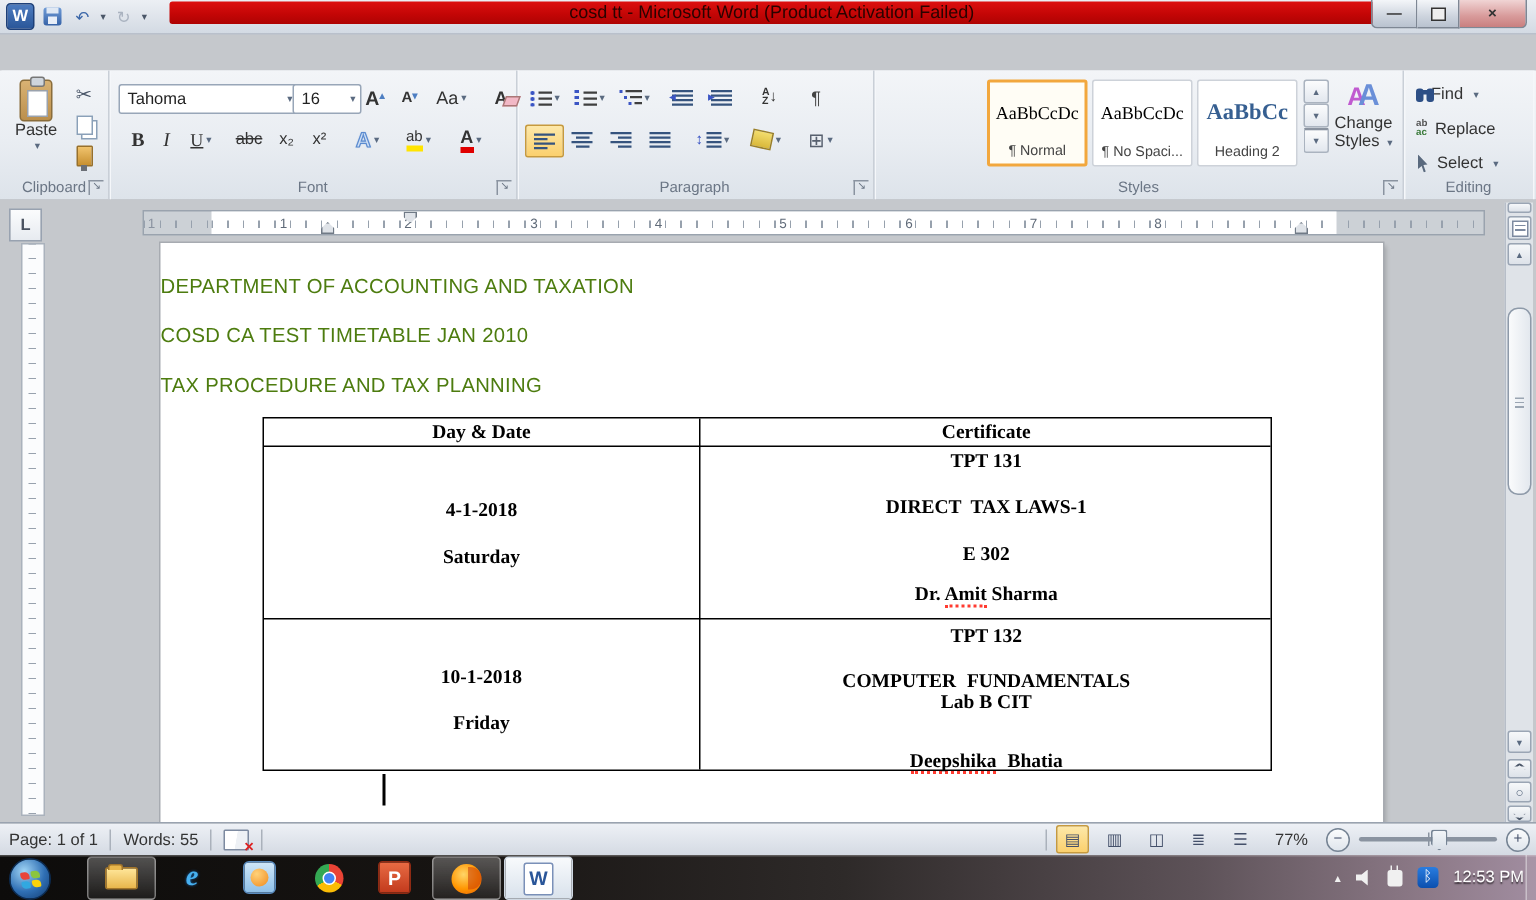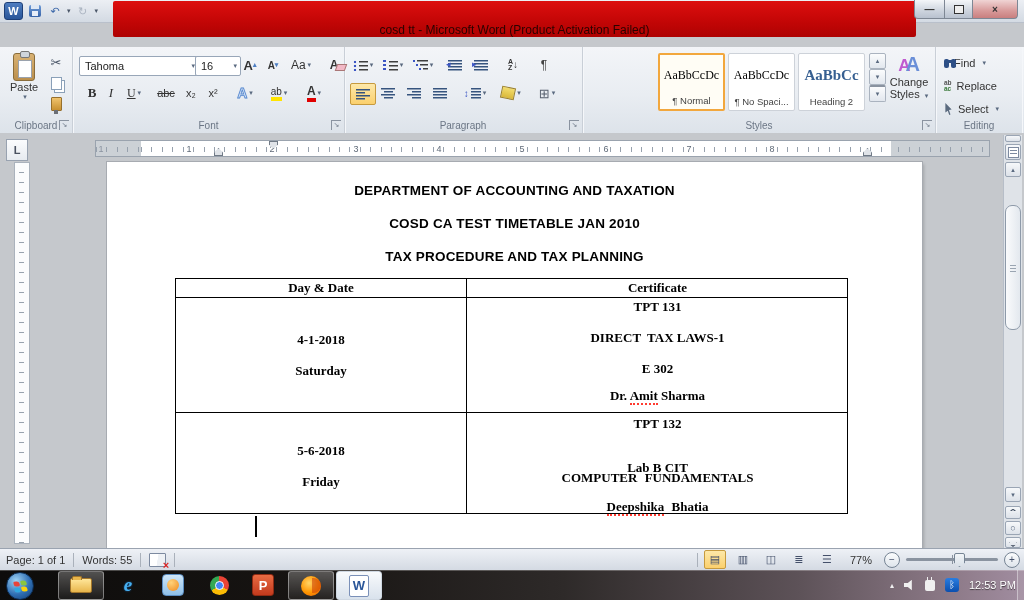--- a/index.html
+++ b/index.html
@@ -11,22 +11,22 @@
     background:linear-gradient(#eceff4,#d3dae3);border-bottom:1px solid #b9c0cb;}
   .qat{position:absolute;left:4px;top:2px;height:18px;display:flex;align-items:center;gap:4px;}
   .wlogo{width:17px;height:16px;background:linear-gradient(#4d7cc0,#2a5699);border:1px solid #1d3f78;
     border-radius:3px;color:#fff;font-weight:bold;font-size:11px;display:flex;align-items:center;justify-content:center;}
   .qbtn{width:16px;height:16px;display:flex;align-items:center;justify-content:center;font-size:11px;color:#3a66a8;}
   .floppy{width:12px;height:12px;background:linear-gradient(#6f9bd6,#3763a8);border-radius:2px;position:relative;}
   .floppy::before{content:"";position:absolute;left:2px;top:0;width:8px;height:4px;background:#dfe8f4;}
   .floppy::after{content:"";position:absolute;left:3px;bottom:1px;width:6px;height:5px;background:#e8eef8;}
   .qdd{font-size:7px;color:#4a5668;}
   .redo{color:#aab3c0;}
-  .titleband{position:absolute;left:113px;top:1px;width:803px;height:36px;border-radius:2px;
-    background:linear-gradient(#dd0f0f,#c40606 55%,#ae0202);display:flex;align-items:flex-end;justify-content:center;}
+  .titleband{position:absolute;left:113px;top:1px;width:803px;height:15px;border-radius:2px;
+    background:linear-gradient(#dd0f0f,#c40606 55%,#ae0202);display:flex;align-items:flex-start;justify-content:center;}
   .titletext{font-size:12px;color:#2a0300;}
   .wincontrols{position:absolute;right:6px;top:0;display:flex;}
   .wc{height:18px;border:1px solid #7e8794;border-top:none;background:linear-gradient(#f4f6f9,#cdd4de 60%,#b9c2cf);
     display:flex;align-items:center;justify-content:center;color:#333;font-size:10px;font-weight:bold;}
   .wc.min{width:29px;border-radius:0 0 0 4px;}
   .wc.res{width:27px;border-left:none;}
   .wc.cls{width:44px;border-left:none;border-radius:0 0 4px 0;background:linear-gradient(#f0d4d4,#d89a9a 60%,#c97f7f);}
   .resglyph{width:8px;height:7px;border:1px solid #333;position:relative;background:#eee;}
   
   .tabrow{position:absolute;left:0;top:22px;width:1024px;height:25px;
@@ -150,21 +150,21 @@
     background:repeating-linear-gradient(to right,#97a1ad 0 1px,transparent 1px 10.42px);}
   .rnum{position:absolute;top:3px;width:10px;text-align:center;font-size:9px;color:#5f6a78;}
   .mk{position:absolute;background:#dfe3e8;border:1px solid #707a86;box-sizing:border-box;}
   .mk.fli{top:0;width:9px;height:8px;clip-path:polygon(0 0,100% 0,100% 45%,50% 100%,0 45%);}
   .mk.li{bottom:0;width:9px;height:8px;clip-path:polygon(50% 0,100% 55%,100% 100%,0 100%,0 55%);}
   .vruler{position:absolute;left:14px;top:29px;width:14px;height:380px;background:#fbfcfd;border:1px solid #aab2bc;}
   .vruler::before{content:"";position:absolute;top:0;bottom:0;left:4px;width:5px;
     background:repeating-linear-gradient(to bottom,transparent 0 9px,#98a2ae 9px 10px);}
   .page{position:absolute;left:107px;top:29px;width:815px;height:386px;background:#fff;
     box-shadow:0 0 0 1px #a7abb1,2px 2px 3px rgba(0,0,0,.18);}
-  .dochead{position:absolute;left:0;width:100%;text-align:center;font-weight:bold;font-size:13.5px;color:#000000;letter-spacing:.2px;}
+  .dochead{position:absolute;left:0;width:100%;text-align:left;font-weight:normal;font-size:13.5px;color:#4d7c0f;letter-spacing:.2px;}
   .tbl{position:absolute;left:68px;top:116px;width:673px;height:236px;border:1px solid #000;box-sizing:border-box;}
   .vline{position:absolute;left:290px;top:0;bottom:0;width:1px;background:#000;}
   .hline{position:absolute;left:0;right:0;height:1px;background:#000;}
   .tl{position:absolute;font-family:"Liberation Serif",serif;font-weight:bold;font-size:13px;color:#000;
     text-align:center;line-height:15px;white-space:nowrap;}
   .c1{left:1px;width:288px;} .c2{left:291px;width:381px;}
   .pre{white-space:pre;}
   .sp{border-bottom:2px dotted #ff3b30;}
   .caret{position:absolute;left:148px;top:354px;width:1.5px;height:21px;background:#000;}
   
@@ -494,24 +494,24 @@
         <div class="tl c1" style="top:84px;">Saturday</div>
         <div class="tl c2" style="top:20px;">TPT 131</div>
         <div class="tl c2 pre" style="top:51px;">DIRECT  TAX LAWS-1</div>
         <div class="tl c2" style="top:82px;">E 302</div>
         <div class="tl c2" style="top:109px;">
           <span>Dr.</span>
           <span class="sp">Amit</span>
           <span>Sharma</span>
         </div>
 
-        <div class="tl c1" style="top:164px;">5-6-2018</div>
+        <div class="tl c1" style="top:164px;">10-1-2018</div>
         <div class="tl c1" style="top:195px;">Friday</div>
         <div class="tl c2" style="top:137px;">TPT 132</div>
-        <div class="tl c2 pre" style="top:167px;word-spacing:4px;margin-top:24px;">COMPUTER FUNDAMENTALS</div>
+        <div class="tl c2 pre" style="top:167px;word-spacing:4px;">COMPUTER FUNDAMENTALS</div>
         <div class="tl c2" style="top:181px;">Lab B CIT</div>
         <div class="tl c2" style="top:220px;word-spacing:4px;">
           <span></span>
           <span class="sp">Deepshika</span>
           <span>Bhatia</span>
         </div>
       </div>
       <div class="caret"></div>
     </div>
 

